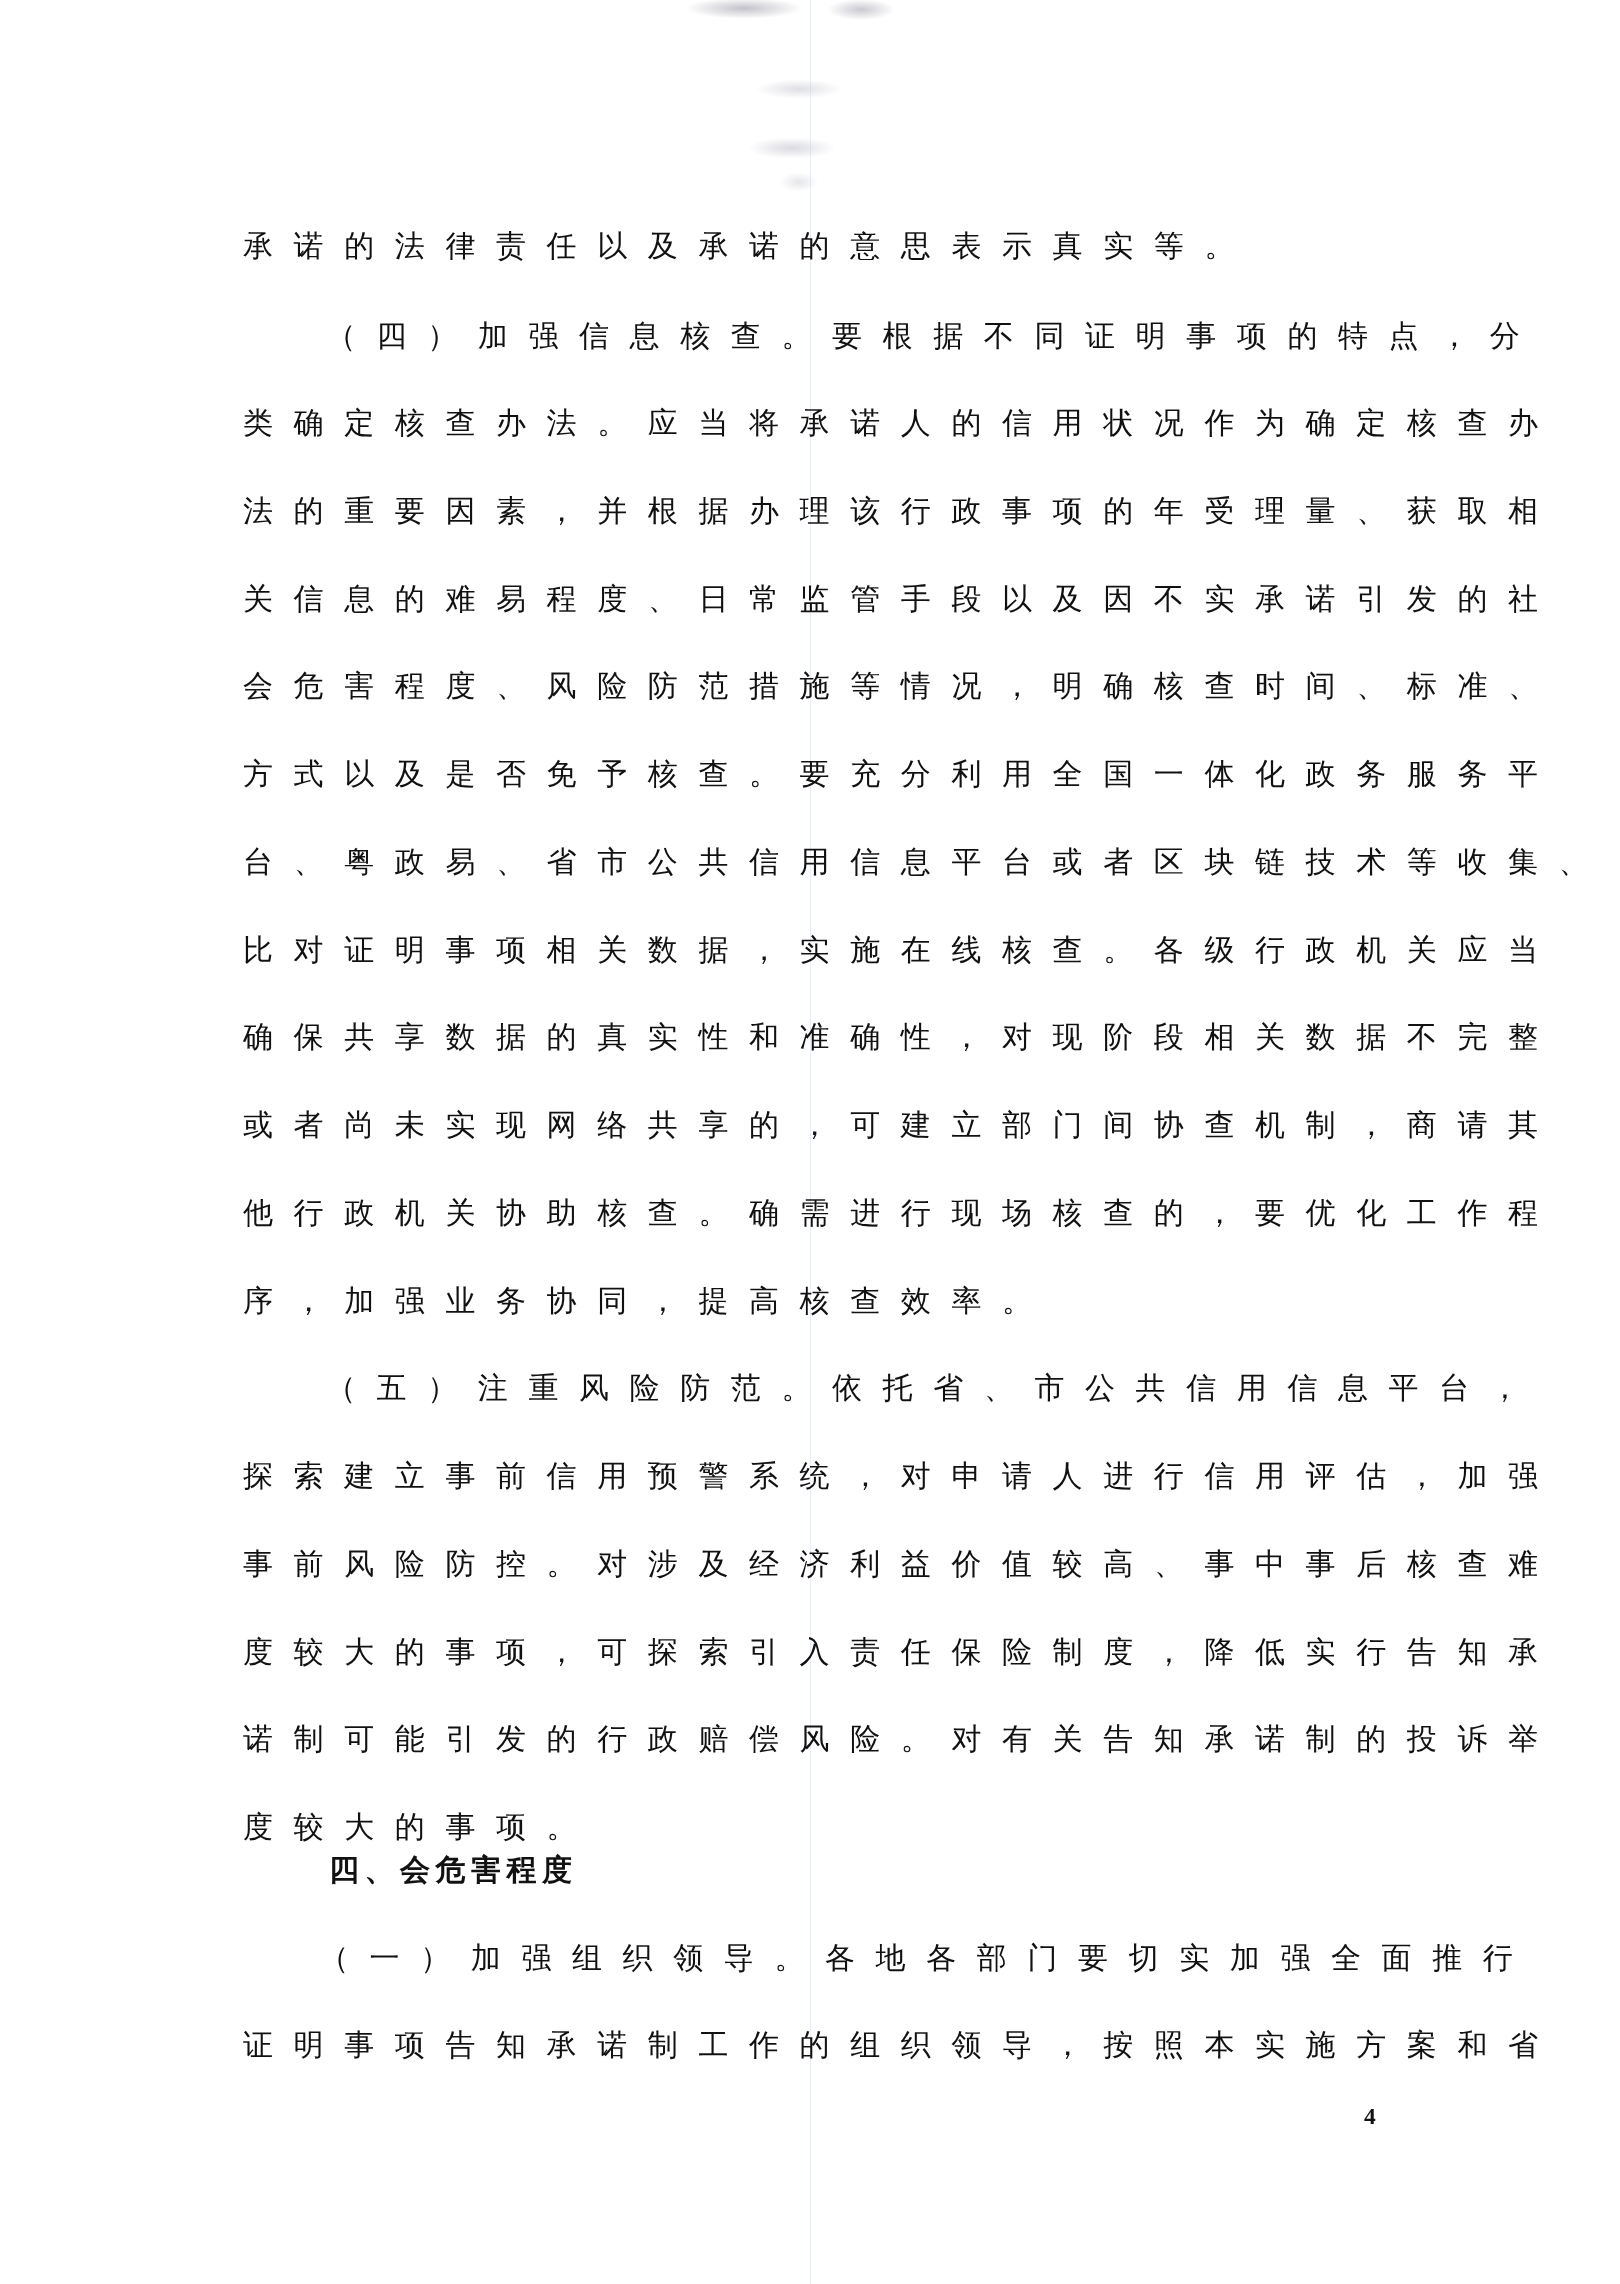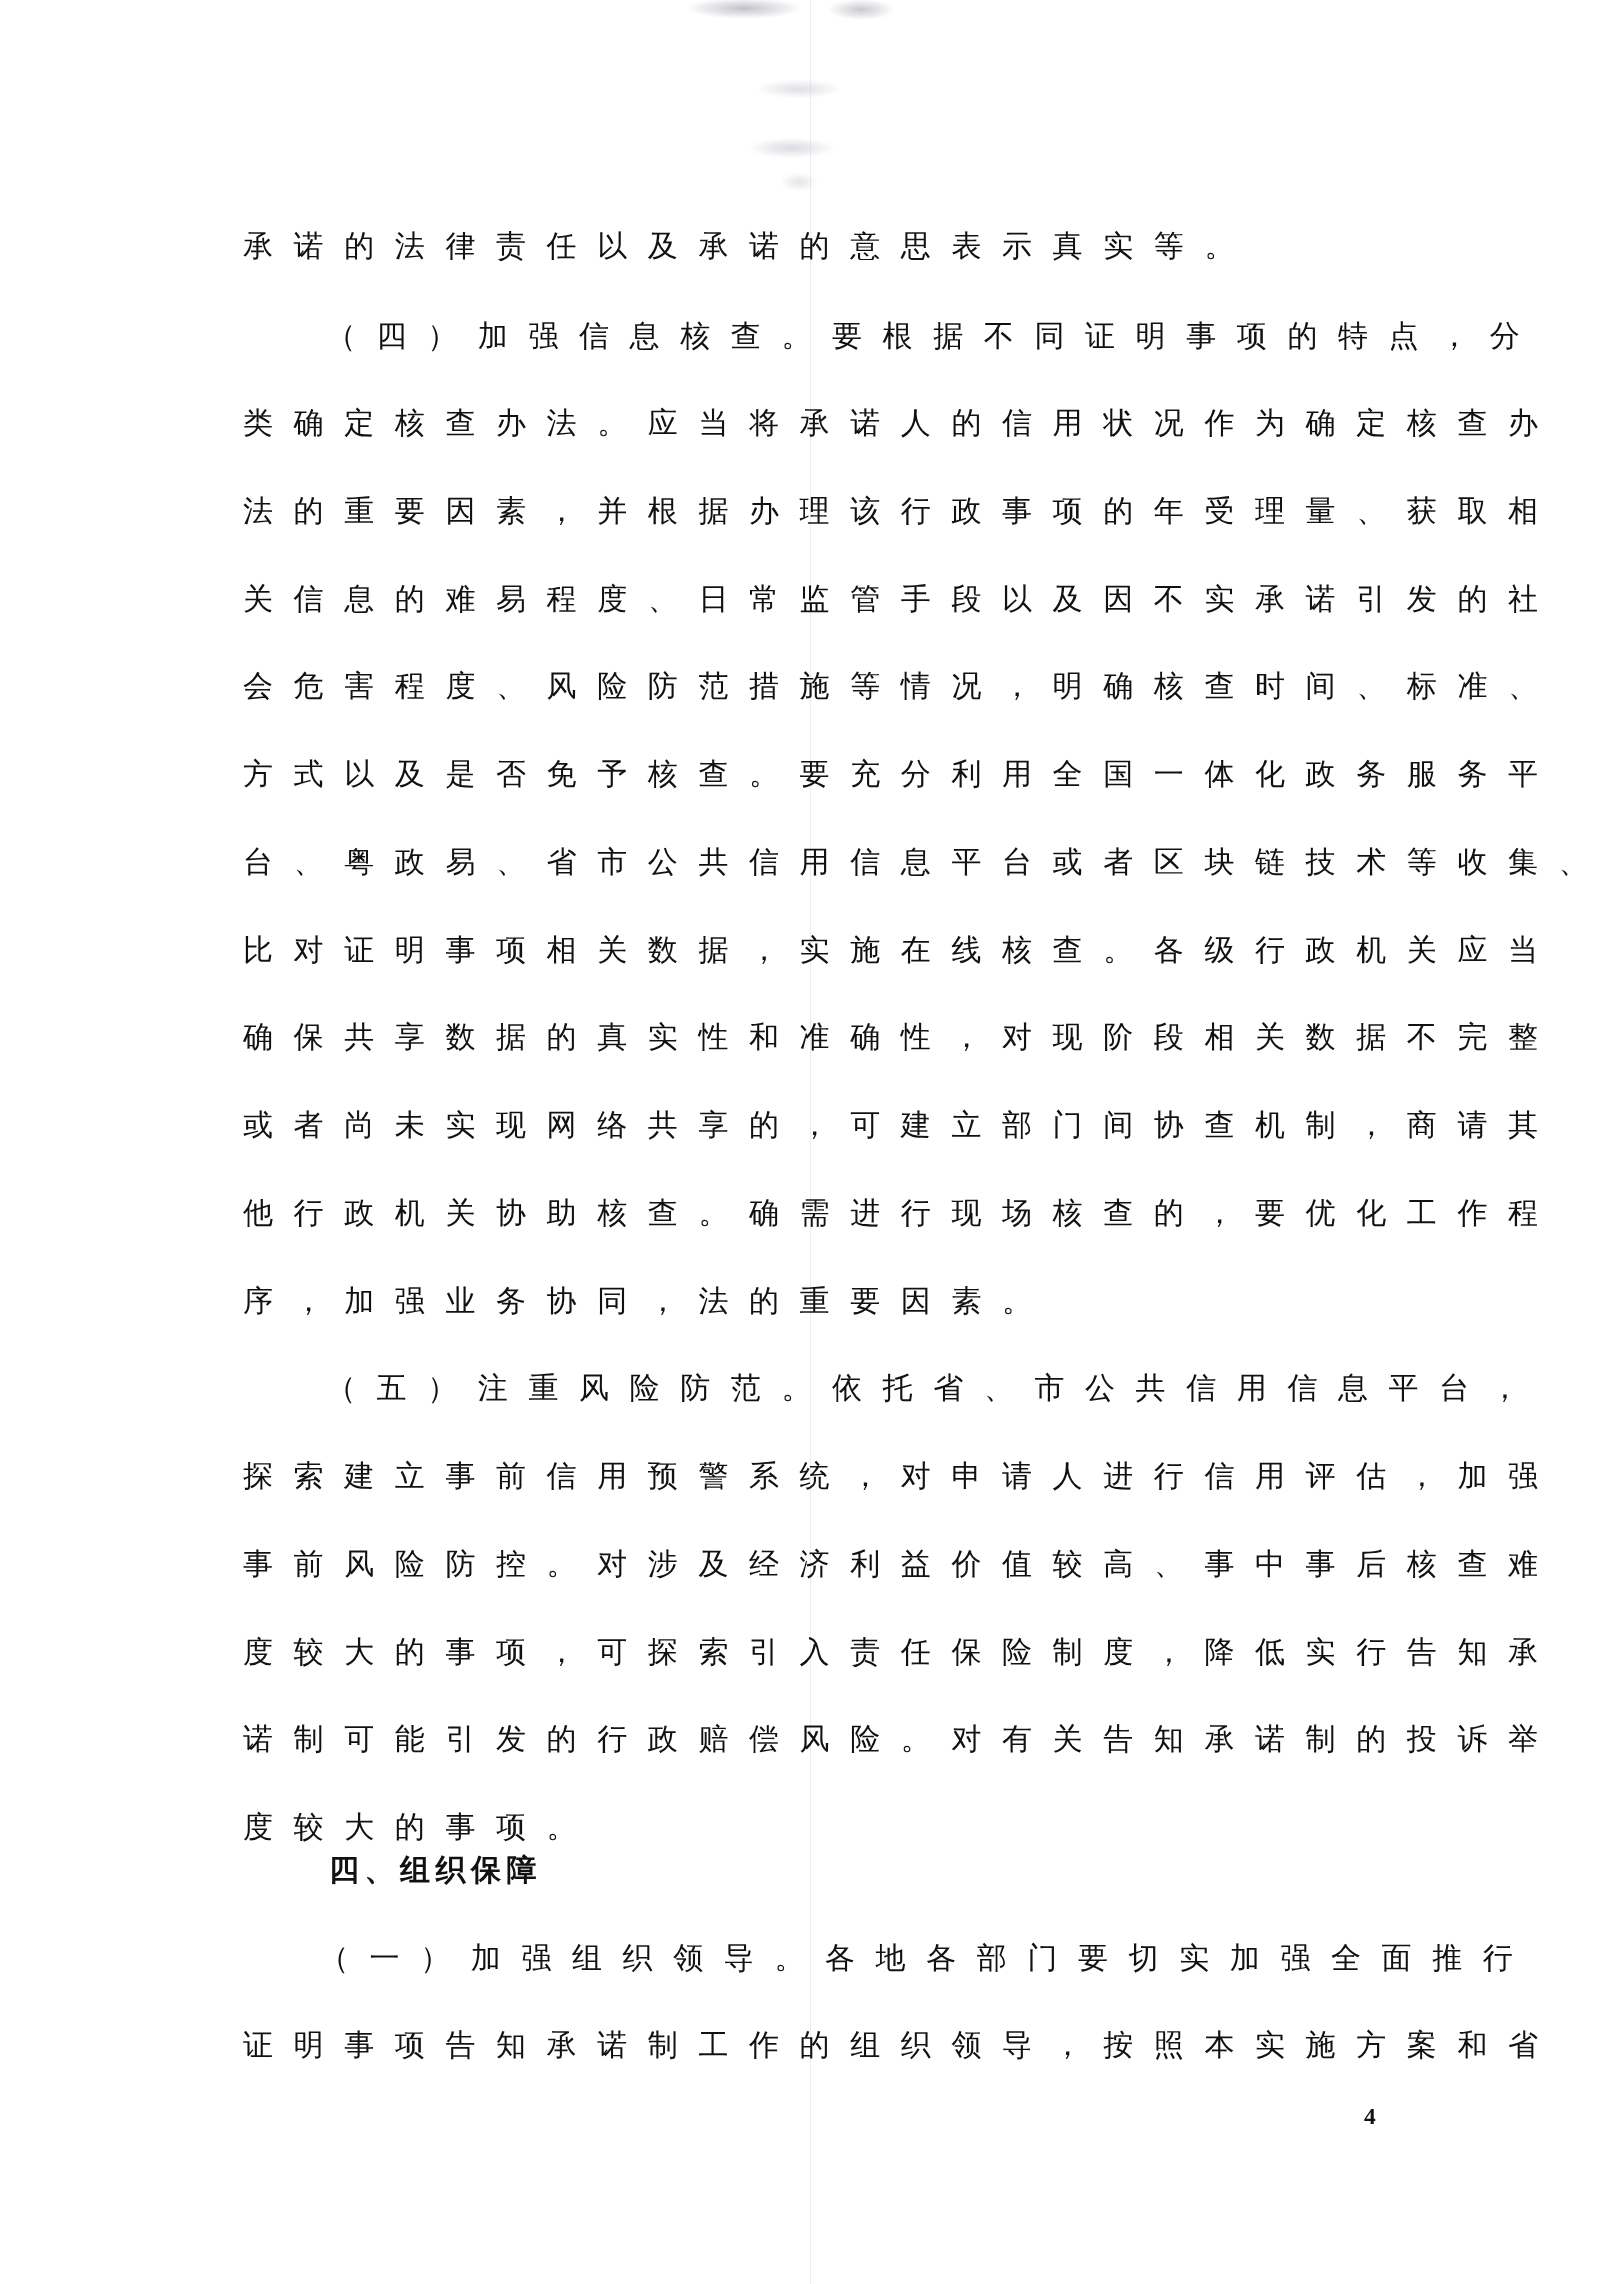--- a/index.html
+++ b/index.html
@@ -46,29 +46,29 @@
   <div class="line" style="top:392px">类确定核查办法。应当将承诺人的信用状况作为确定核查办</div>
   <div class="line" style="top:480px">法的重要因素，并根据办理该行政事项的年受理量、获取相</div>
   <div class="line" style="top:568px">关信息的难易程度、日常监管手段以及因不实承诺引发的社</div>
   <div class="line" style="top:655px">会危害程度、风险防范措施等情况，明确核查时间、标准、</div>
   <div class="line" style="top:743px">方式以及是否免予核查。要充分利用全国一体化政务服务平</div>
   <div class="line" style="top:831px">台、粤政易、省市公共信用信息平台或者区块链技术等收集、</div>
   <div class="line" style="top:919px">比对证明事项相关数据，实施在线核查。各级行政机关应当</div>
   <div class="line" style="top:1006px">确保共享数据的真实性和准确性，对现阶段相关数据不完整</div>
   <div class="line" style="top:1094px">或者尚未实现网络共享的，可建立部门间协查机制，商请其</div>
   <div class="line" style="top:1182px">他行政机关协助核查。确需进行现场核查的，要优化工作程</div>
-  <div class="line" style="top:1270px">序，加强业务协同，法的重要因素。</div>
+  <div class="line" style="top:1270px">序，加强业务协同，提高核查效率。</div>
 
   <div class="line" style="top:1357px; left:83px; width:1046px;">（五）注重风险防范。依托省、市公共信用信息平台，</div>
   <div class="line" style="top:1445px">探索建立事前信用预警系统，对申请人进行信用评估，加强</div>
   <div class="line" style="top:1533px">事前风险防控。对涉及经济利益价值较高、事中事后核查难</div>
   <div class="line" style="top:1621px">度较大的事项，可探索引入责任保险制度，降低实行告知承</div>
   <div class="line" style="top:1708px">诺制可能引发的行政赔偿风险。对有关告知承诺制的投诉举</div>
   <div class="line" style="top:1796px">度较大的事项。</div>
 
-  <div class="line heading" style="top:1839px; left:86px; width:1043px; letter-spacing:5.5px;">四、组织保障</div>
+  <div class="line heading" style="top:1839px; left:86px; width:1043px; letter-spacing:5.5px;">四、会危害程度</div>
 
   <div class="line" style="top:1927px; left:76px; width:1053px;">（一）加强组织领导。各地各部门要切实加强全面推行</div>
   <div class="line" style="top:2014px">证明事项告知承诺制工作的组织领导，按照本实施方案和省</div>
 </div>
 
 <div class="page-number">4</div>
 
 
 </body></html>

